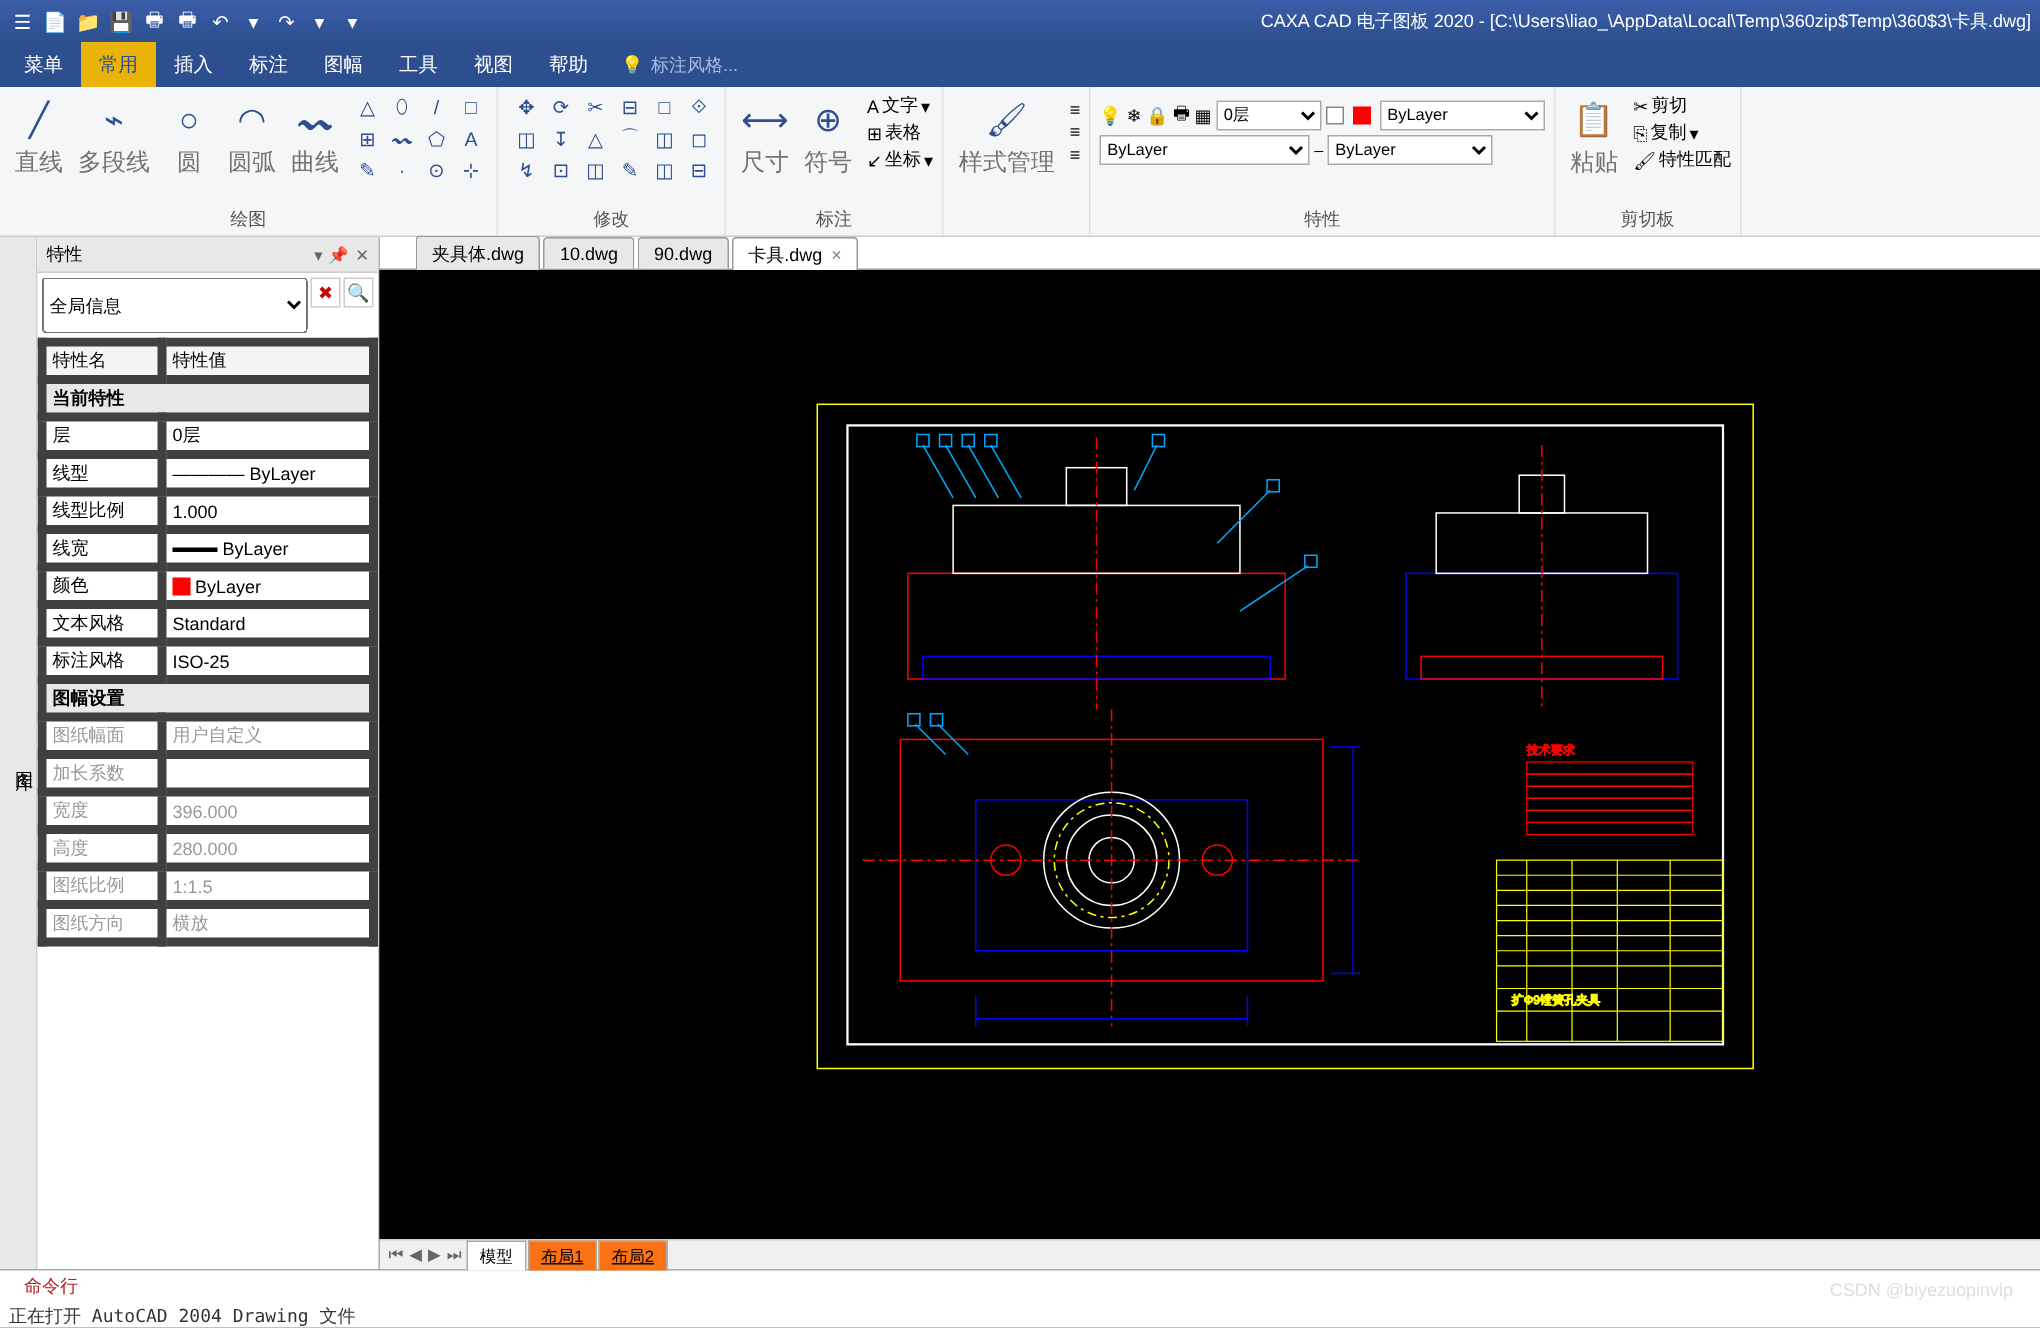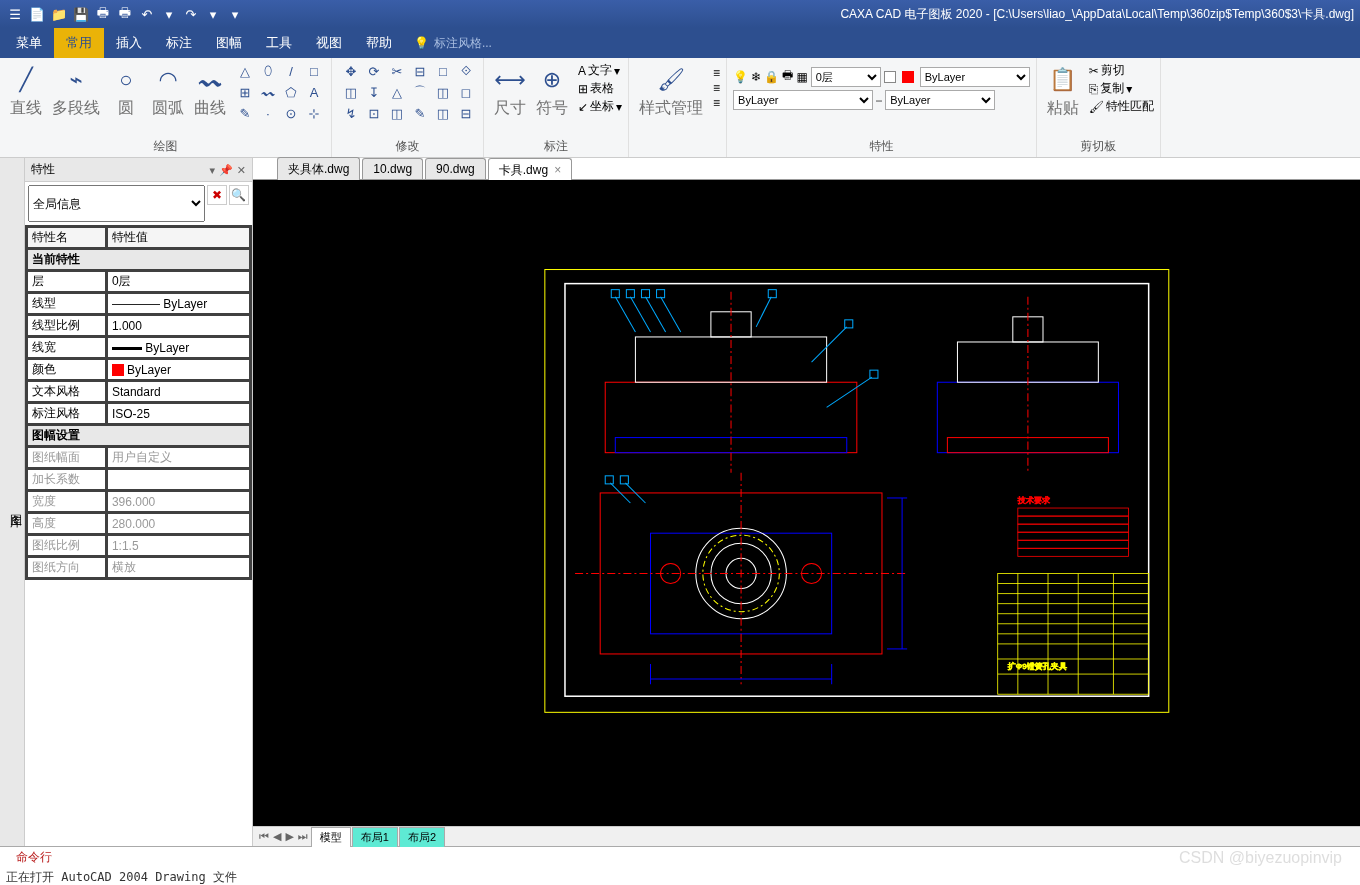--- a/index.html
+++ b/index.html
@@ -33,42 +33,42 @@
 .workspace { display: flex; height: 688px; }
 .sidebar-tab { width: 25px; background: #e8e8e8; border-right: 1px solid #ccc; writing-mode: vertical-rl; text-align: center; font-size: 12px; padding-top: 6px; }
 .panel { width: 228px; background: #fff; border-right: 1px solid #ccc; display: flex; flex-direction: column; }
 .panel .hdr { background: #e8e8e8; padding: 3px 6px; border-bottom: 1px solid #ccc; display: flex; align-items: center; justify-content: space-between; font-size: 12px; }
 .panel .hdr .icons span { margin-left: 4px; cursor: pointer; font-size: 11px; color: #666; }
 .panel .selrow { display: flex; padding: 3px; gap: 2px; }
 .panel .selrow select { flex: 1; height: 37px; font-size: 12px; }
 .panel .selrow span { width: 20px; height: 20px; border: 1px solid #ccc; display: inline-flex; align-items: center; justify-content: center; cursor: pointer; font-size: 12px; }
 .pgrid { flex: 1; overflow: auto; }
 .pgrid table { width: 100%; border-collapse: collapse; font-size: 12px; }
-.pgrid th, .pgrid td { border: 3px solid #404040; padding: 1px 4px; text-align: left; height: 16px; }
+.pgrid th, .pgrid td { border: 6px solid #404040; padding: 1px 4px; text-align: left; height: 16px; }
 .pgrid th { background: #f5f5f5; font-weight: normal; }
 .pgrid .cat { background: #e8e8e8; font-weight: bold; }
 .pgrid .dim { color: #999; }
 .swatch { display: inline-block; width: 12px; height: 12px; vertical-align: middle; margin-right: 3px; }
 
 .canvas-area { flex: 1; display: flex; flex-direction: column; background: #000; }
 .doctabs { height: 22px; background: #fff; border-bottom: 1px solid #999; display: flex; align-items: center; padding-left: 24px; }
 .doctabs .dtab { padding: 3px 10px; border: 1px solid #999; border-bottom: none; margin-right: 2px; font-size: 12px; background: #e8e8e8; cursor: pointer; border-radius: 3px 3px 0 0; }
 .doctabs .dtab.active { background: #fff; position: relative; top: 1px; }
 .doctabs .dtab .x { margin-left: 6px; color: #888; }
 .canvas { flex: 1; background: #000; position: relative; overflow: hidden; }
 .canvas svg { width: 100%; height: 100%; }
 .layout-tabs { height: 20px; background: #f0f0f0; display: flex; align-items: center; padding-left: 4px; font-size: 11px; border-top: 1px solid #ccc; }
 .layout-tabs .nav span { padding: 0 2px; cursor: pointer; color: #666; }
 .layout-tabs .lt { padding: 2px 8px; border: 1px solid #aaa; border-bottom: none; background: #fff; margin-left: 1px; cursor: pointer; }
-.layout-tabs .lt:not(.active) { background: #5eead4; }
+.layout-tabs .lt:not(.active) { background: #f97316; text-decoration: underline; }
 
 .cmdarea { border-top: 1px solid #aaa; background: #fff; font-size: 12px; }
 .cmdarea .cmdlbl { padding: 2px 16px; color: #b91c1c; }
 .cmdarea .cmdline { padding: 1px 6px; font-family: SimSun, monospace; font-size: 12px; color: #333; }
-.watermark { position: absolute; right: 18px; bottom: 18px; color: #c8c8c8; font-size: 16px; opacity: .6; pointer-events: none; }
+.watermark { position: absolute; right: 18px; bottom: 18px; color: #c8c8c8; font-size: 12px; opacity: .6; pointer-events: none; }
 </style>
 </head>
 <body>
 
 <div class="titlebar">
   <div class="qat">
     <span>☰</span>
     <span>📄</span>
     <span>📁</span>
     <span>💾</span>

